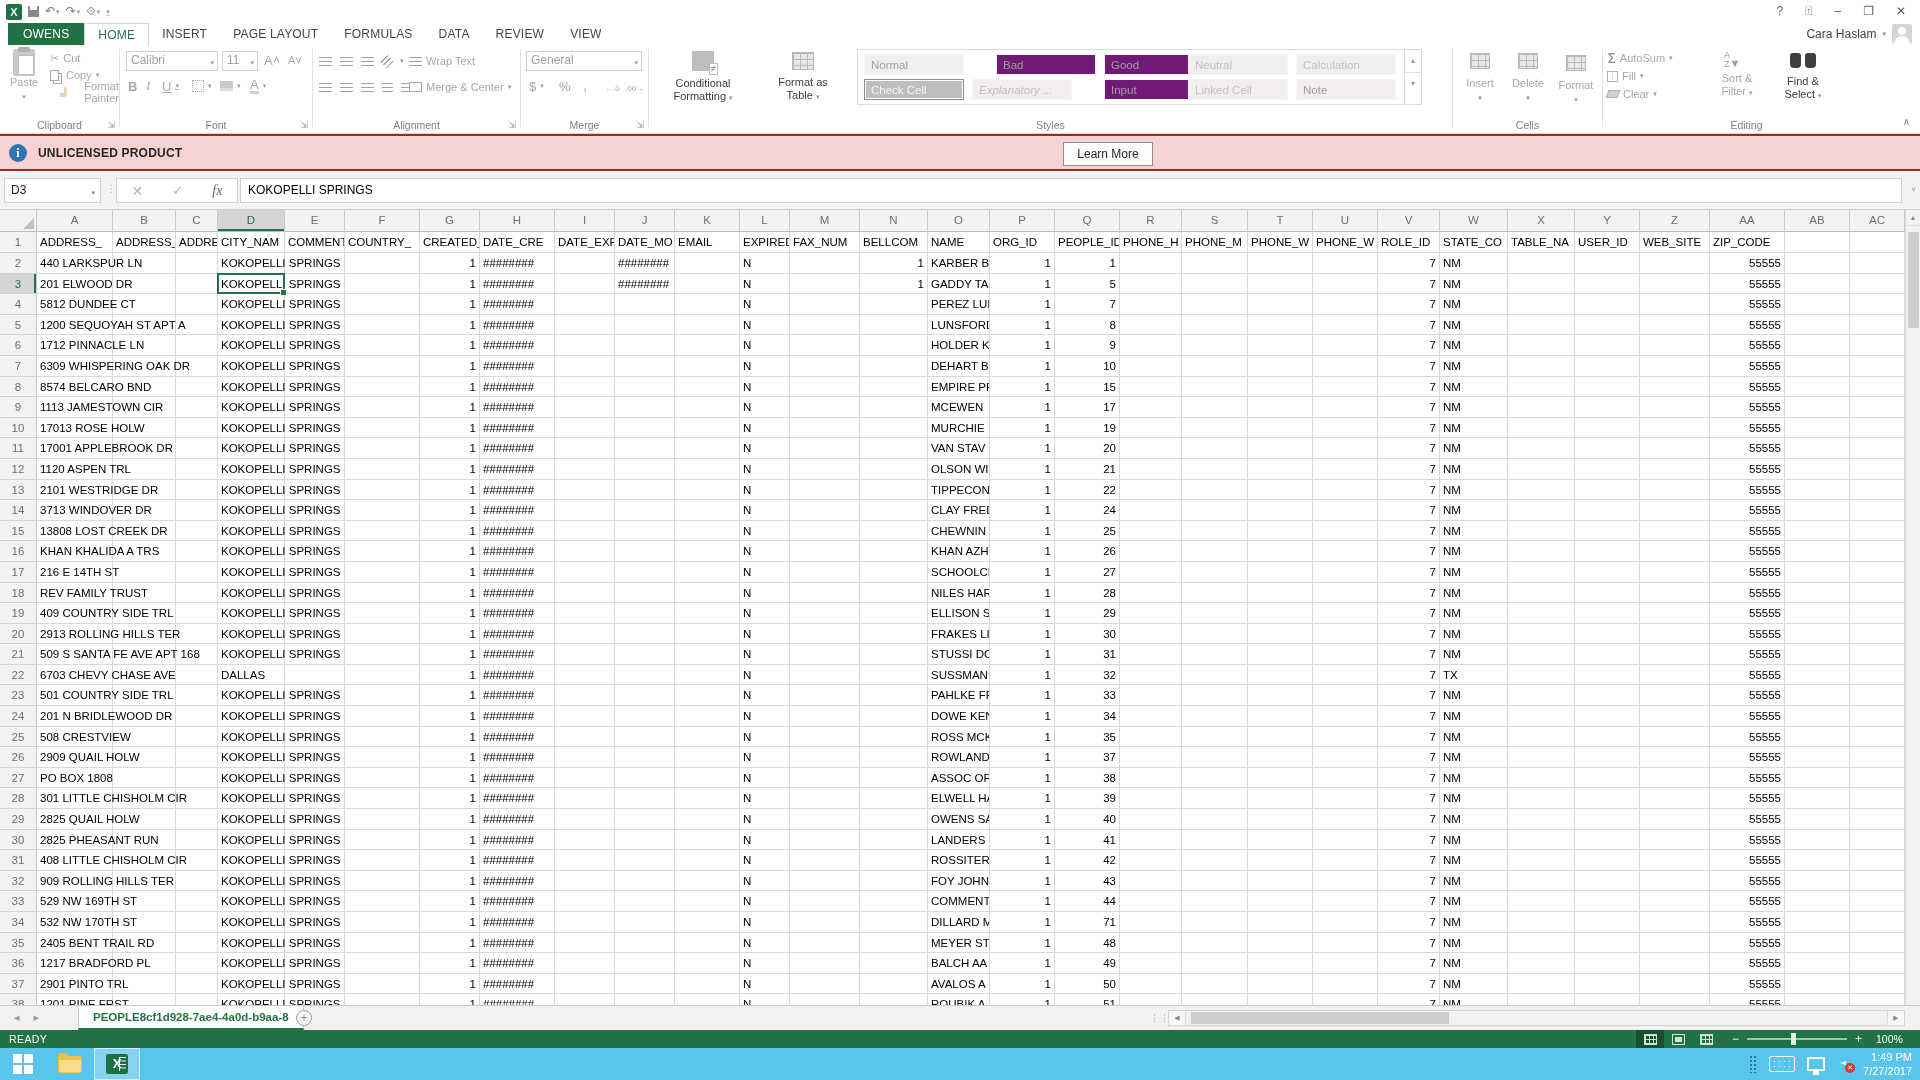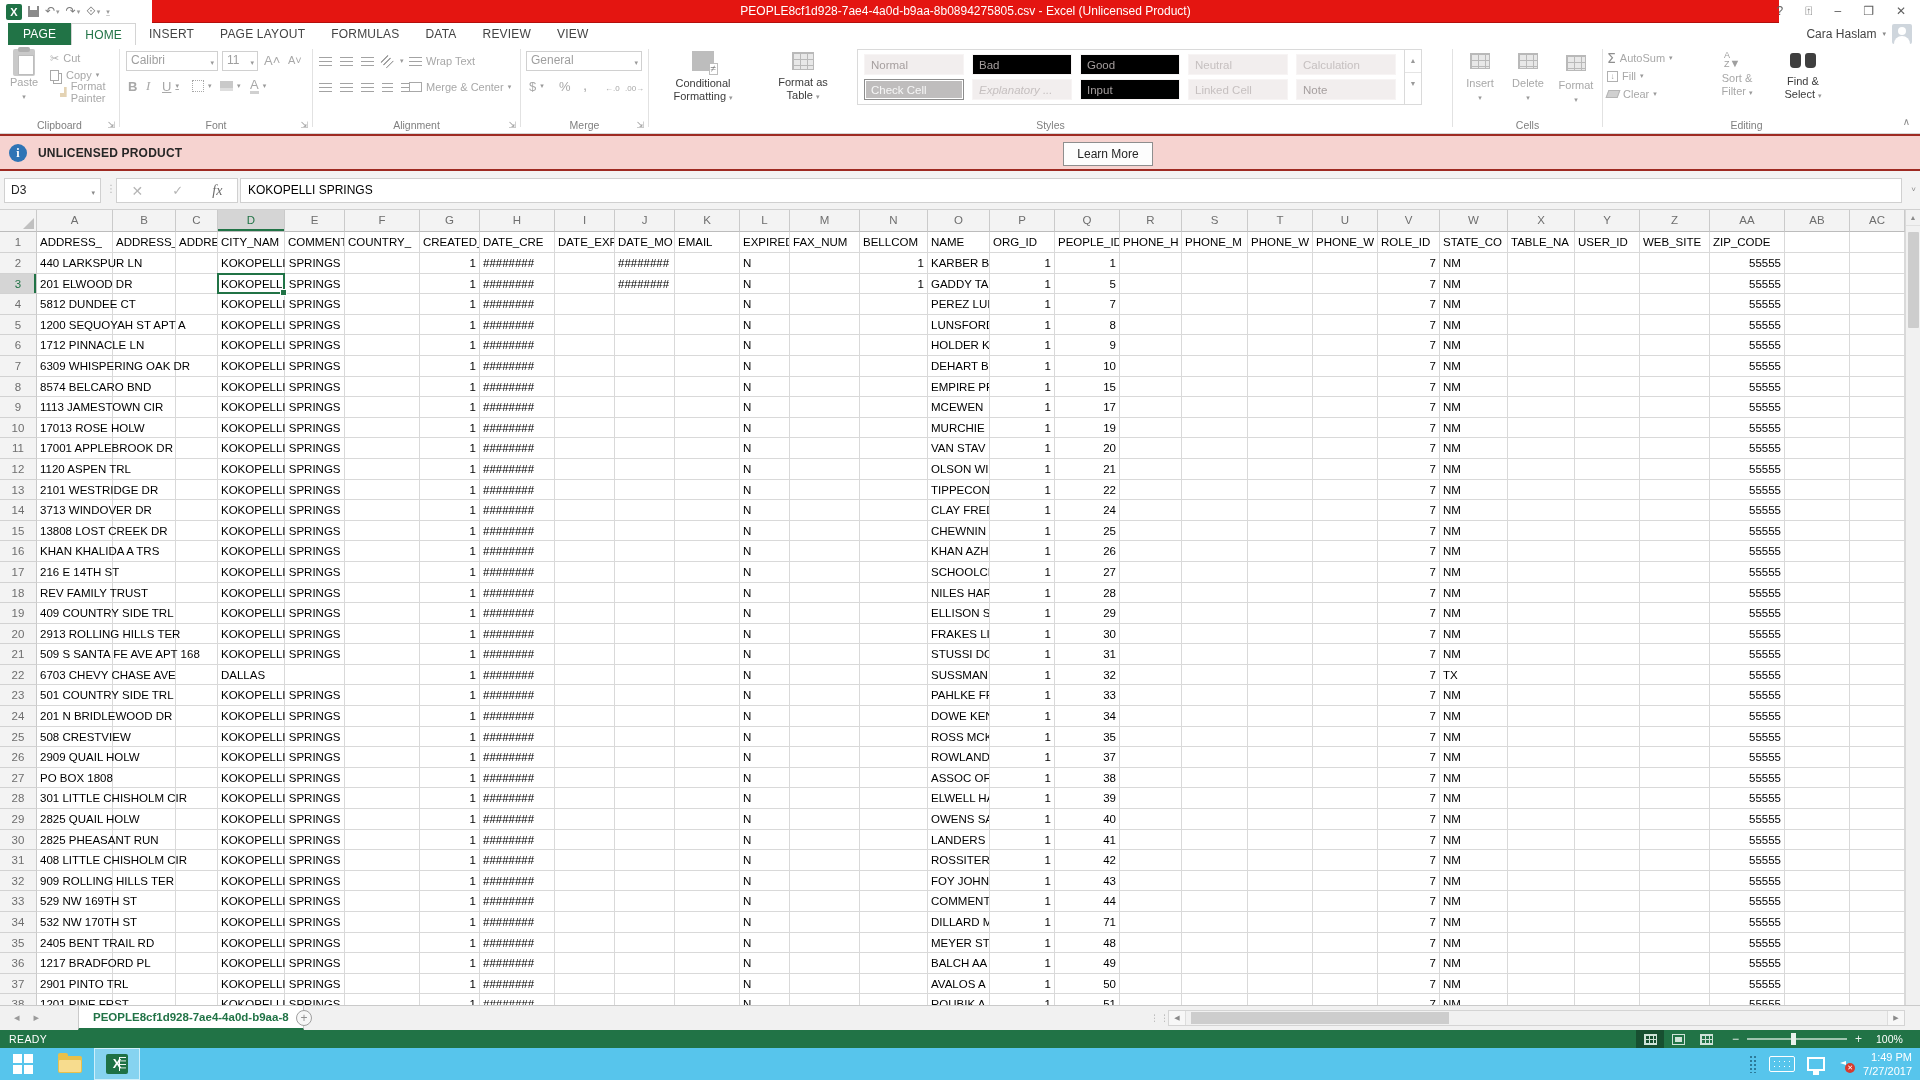--- a/index.html
+++ b/index.html
@@ -63,21 +63,21 @@
   .binoc::before { left:0; } .binoc::after { right:0; }
   .cf-ic { width:22px; height:20px; background:
       linear-gradient(#bdbdbd,#bdbdbd); position:relative; }
   .cf-ic::after { content:"≠"; position:absolute; right:-4px; bottom:-4px; background:#fff; border:1px solid #bdbdbd; font-size:10px; line-height:10px; padding:0 1px; color:#7f7f7f; }
   .grid-ic { width:22px; height:18px; background:#e8e8e8; border:1px solid #b9b9b9; background-image:linear-gradient(#b9b9b9 1px,transparent 1px),linear-gradient(90deg,#b9b9b9 1px,transparent 1px); background-size:7px 6px; }
   .styles-box { position:absolute; border:1px solid #dadada; background:#fff; }
   .chip { position:absolute; width:100px; height:21px; font-size:11.5px; line-height:20px; padding:0 6px; background:#f2eeee; color:#a59e9e; border:1px solid #f7f4f4; white-space:nowrap; overflow:hidden; }
   .chip.c-muted { color:#c6c0c0; }
   .chip.c-sel { background:#bfbdbd; color:#f7f7f7; border:1px solid #8c8c8c; box-shadow:inset 0 0 0 1px #fff; }
   .chip.c-ital { font-style:italic; color:#c6c0c0; }
-  .chip.c-dark { background:#000000; }
+  .chip.c-dark { background:#701a75;margin-left:24px; }
   .gal-scroll { position:absolute; width:17px; border:1px solid #dadada; border-left:none; background:#fff; font-size:7px; color:#9a9a9a; text-align:center; }
   .gal-scroll div { height:22px; line-height:22px; }
   .collapse { position:absolute; right:10px; bottom:6px; color:#8a8a8a; font-size:10px; }
 
   
   .msgbar { position:absolute; left:0; top:134px; width:1920px; height:37px; background:#f6d3d0; border-top:2px solid #9e2a22; border-bottom:2px solid #9e2a22; }
   .msgbar .info-ic { position:absolute; left:9px; top:8px; width:18px; height:18px; border-radius:50%; background:#2e74b5; color:#fff; font-size:12px; font-weight:bold; text-align:center; line-height:18px; font-family:"Liberation Serif",serif; }
   .msgbar .mtitle { position:absolute; left:38px; top:10px; font-size:12px; font-weight:bold; color:#262626; letter-spacing:.2px; }
   .msgbar .mtext { position:absolute; left:182px; top:10px; font-size:12px; color:#262626; }
   .learn-btn { position:absolute; left:1063px; top:6px; width:90px; height:24px; background:#fdfdfd; border:1px solid #8e8e8e; font-size:12px; color:#262626; text-align:center; line-height:22px; }
@@ -177,35 +177,32 @@
       <span class="qat-btn">
           <span class="save-ic"></span>
         </span>
       <span class="qat-btn">↶<span class="dd">▾</span></span>
       <span class="qat-btn">↷<span class="dd">▾</span></span>
       <span class="qat-btn">⟐<span class="dd">▾</span></span>
       <span class="qat-btn">
           <span class="dd">▾̲</span>
         </span>
     </div>
-    <div class="title-red">
-      <div class="ttl">PEOPLE8cf1d928-7ae4-4a0d-b9aa-8b0894275805.csv -  Excel (Unlicensed Product)</div>
-    </div>
     <div class="win-controls">
       <span>?</span>
       <span>⍐</span>
       <span>–</span>
       <span>❐</span>
       <span>✕</span>
     </div>
   </div>
 
   <div class="tabrow">
     <div class="tabs">
-      <span class="tab file">PAGE</span>
+      <span class="tab file">OWENS</span>
       <span class="tab active">HOME</span>
       <span class="tab">INSERT</span>
       <span class="tab">PAGE LAYOUT</span>
       <span class="tab">FORMULAS</span>
       <span class="tab">DATA</span>
       <span class="tab">REVIEW</span>
       <span class="tab">VIEW</span>
     </div>
     <div class="account">
       <span class="uname">Cara Haslam</span>
@@ -223,21 +220,21 @@
       </div>
       <div class="smallrow dis" style="left:50px;top:5px;">
           <span style="font-family:'DejaVu Sans',sans-serif;color:#b0b0b0;">✂</span>
           <span>Cut</span>
         </div>
       <div class="smallrow dis" style="left:50px;top:22px;">
           <span class="copy-ic"></span>
           <span>Copy</span>
           <span class="dd">▾</span>
         </div>
-      <div class="smallrow dis" style="left:60px;top:39px;">
+      <div class="smallrow dis" style="left:60px;top:39px;text-align:right;">
           <span class="fp-ic"></span>
           <span>Format Painter</span>
         </div>
       <div class="grp-label">Clipboard</div>
       <span class="launcher">⇲</span>
     </div>
     <div class="vsep" style="left:119px;"></div>
 
     <div class="grp" style="left:120px;width:192px;">
       <div class="combo" style="left:6px;top:6px;width:92px;"><span>Calibri</span><span class="dd">▾</span></div>

